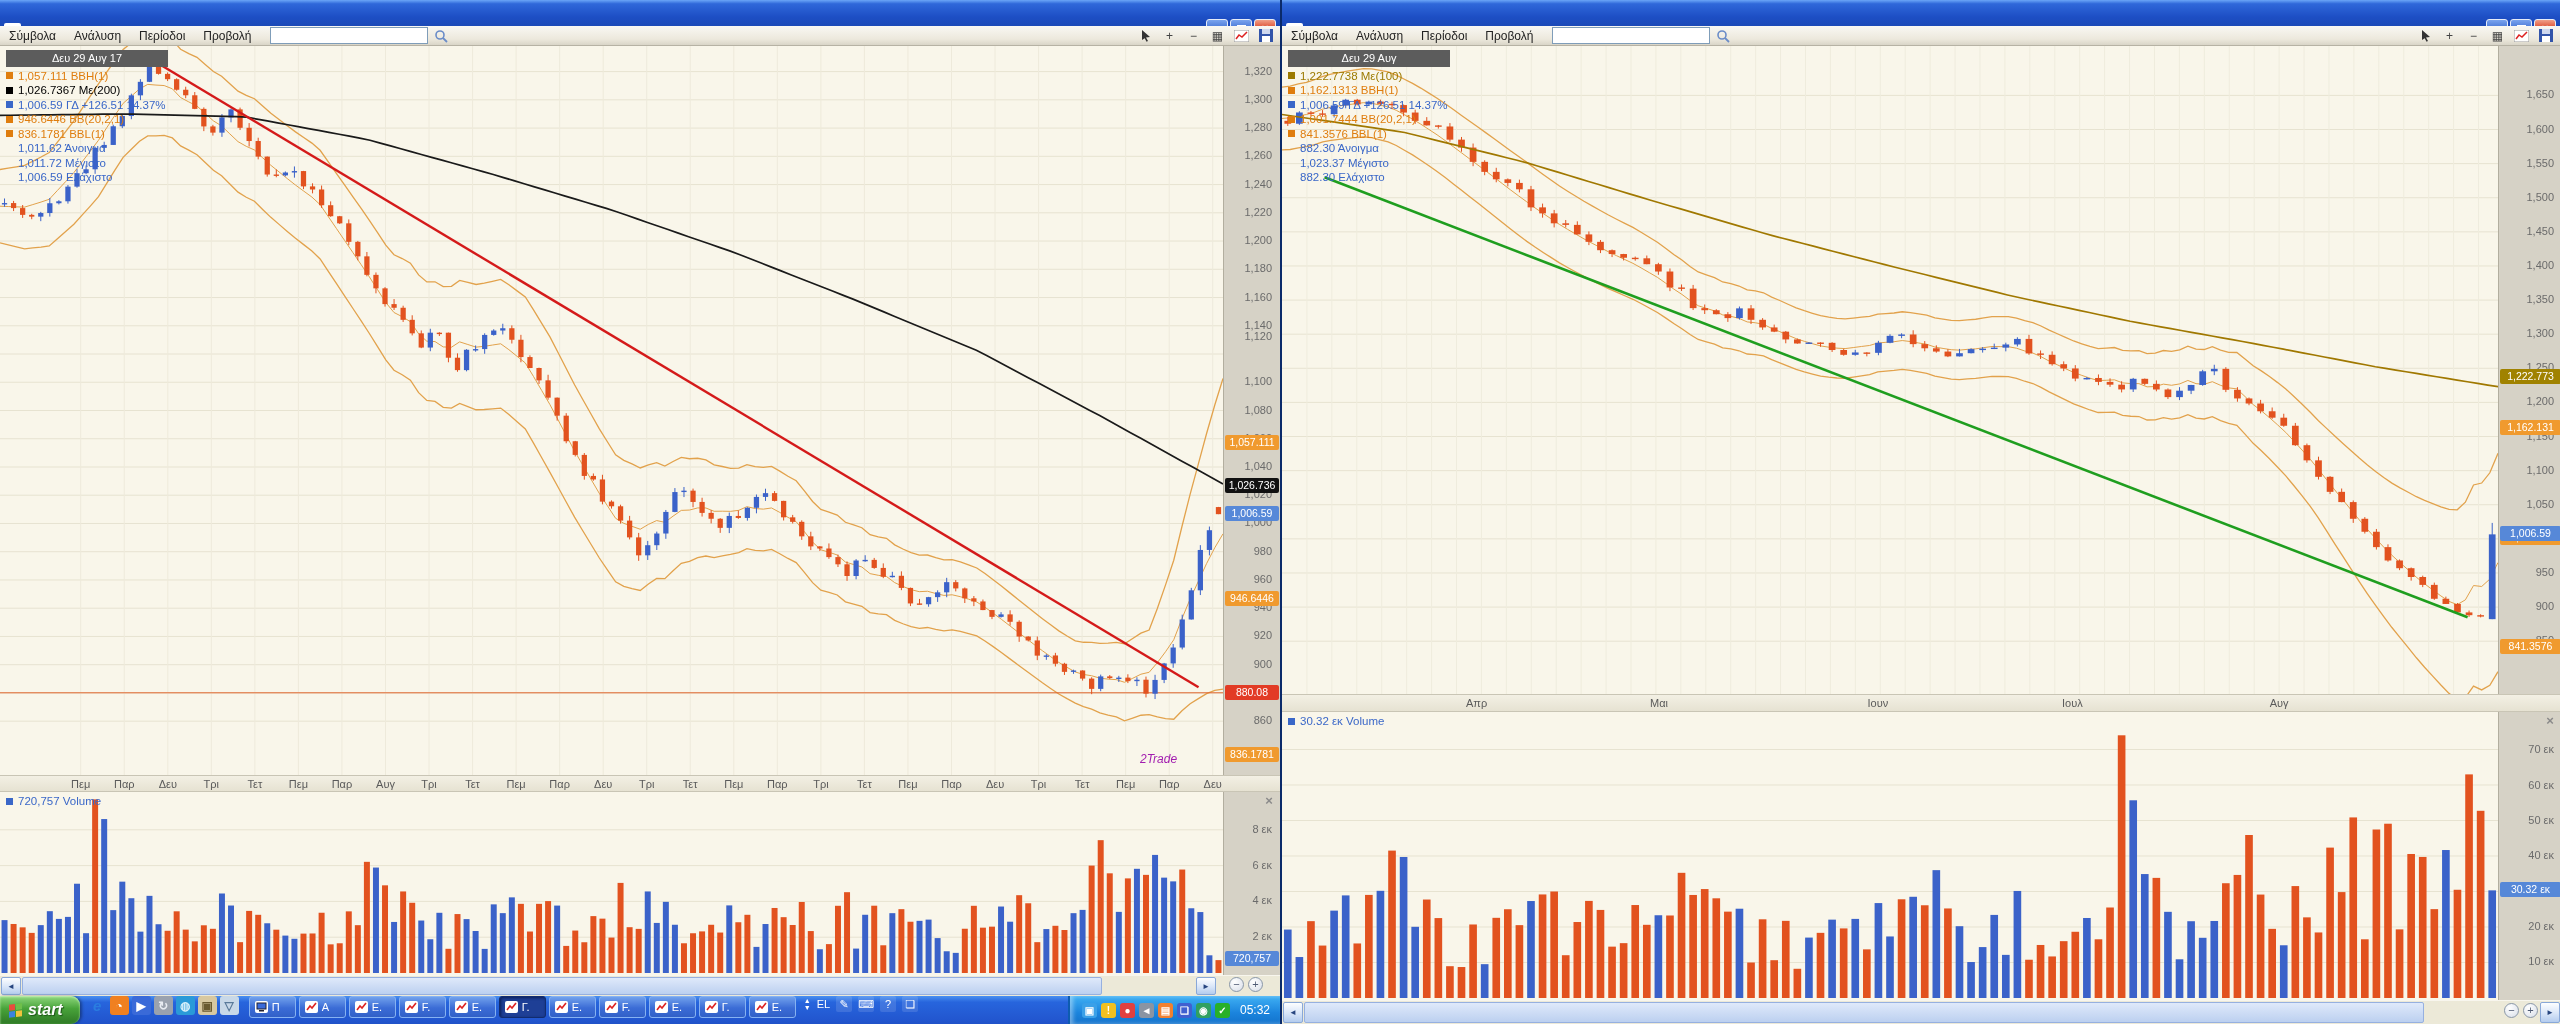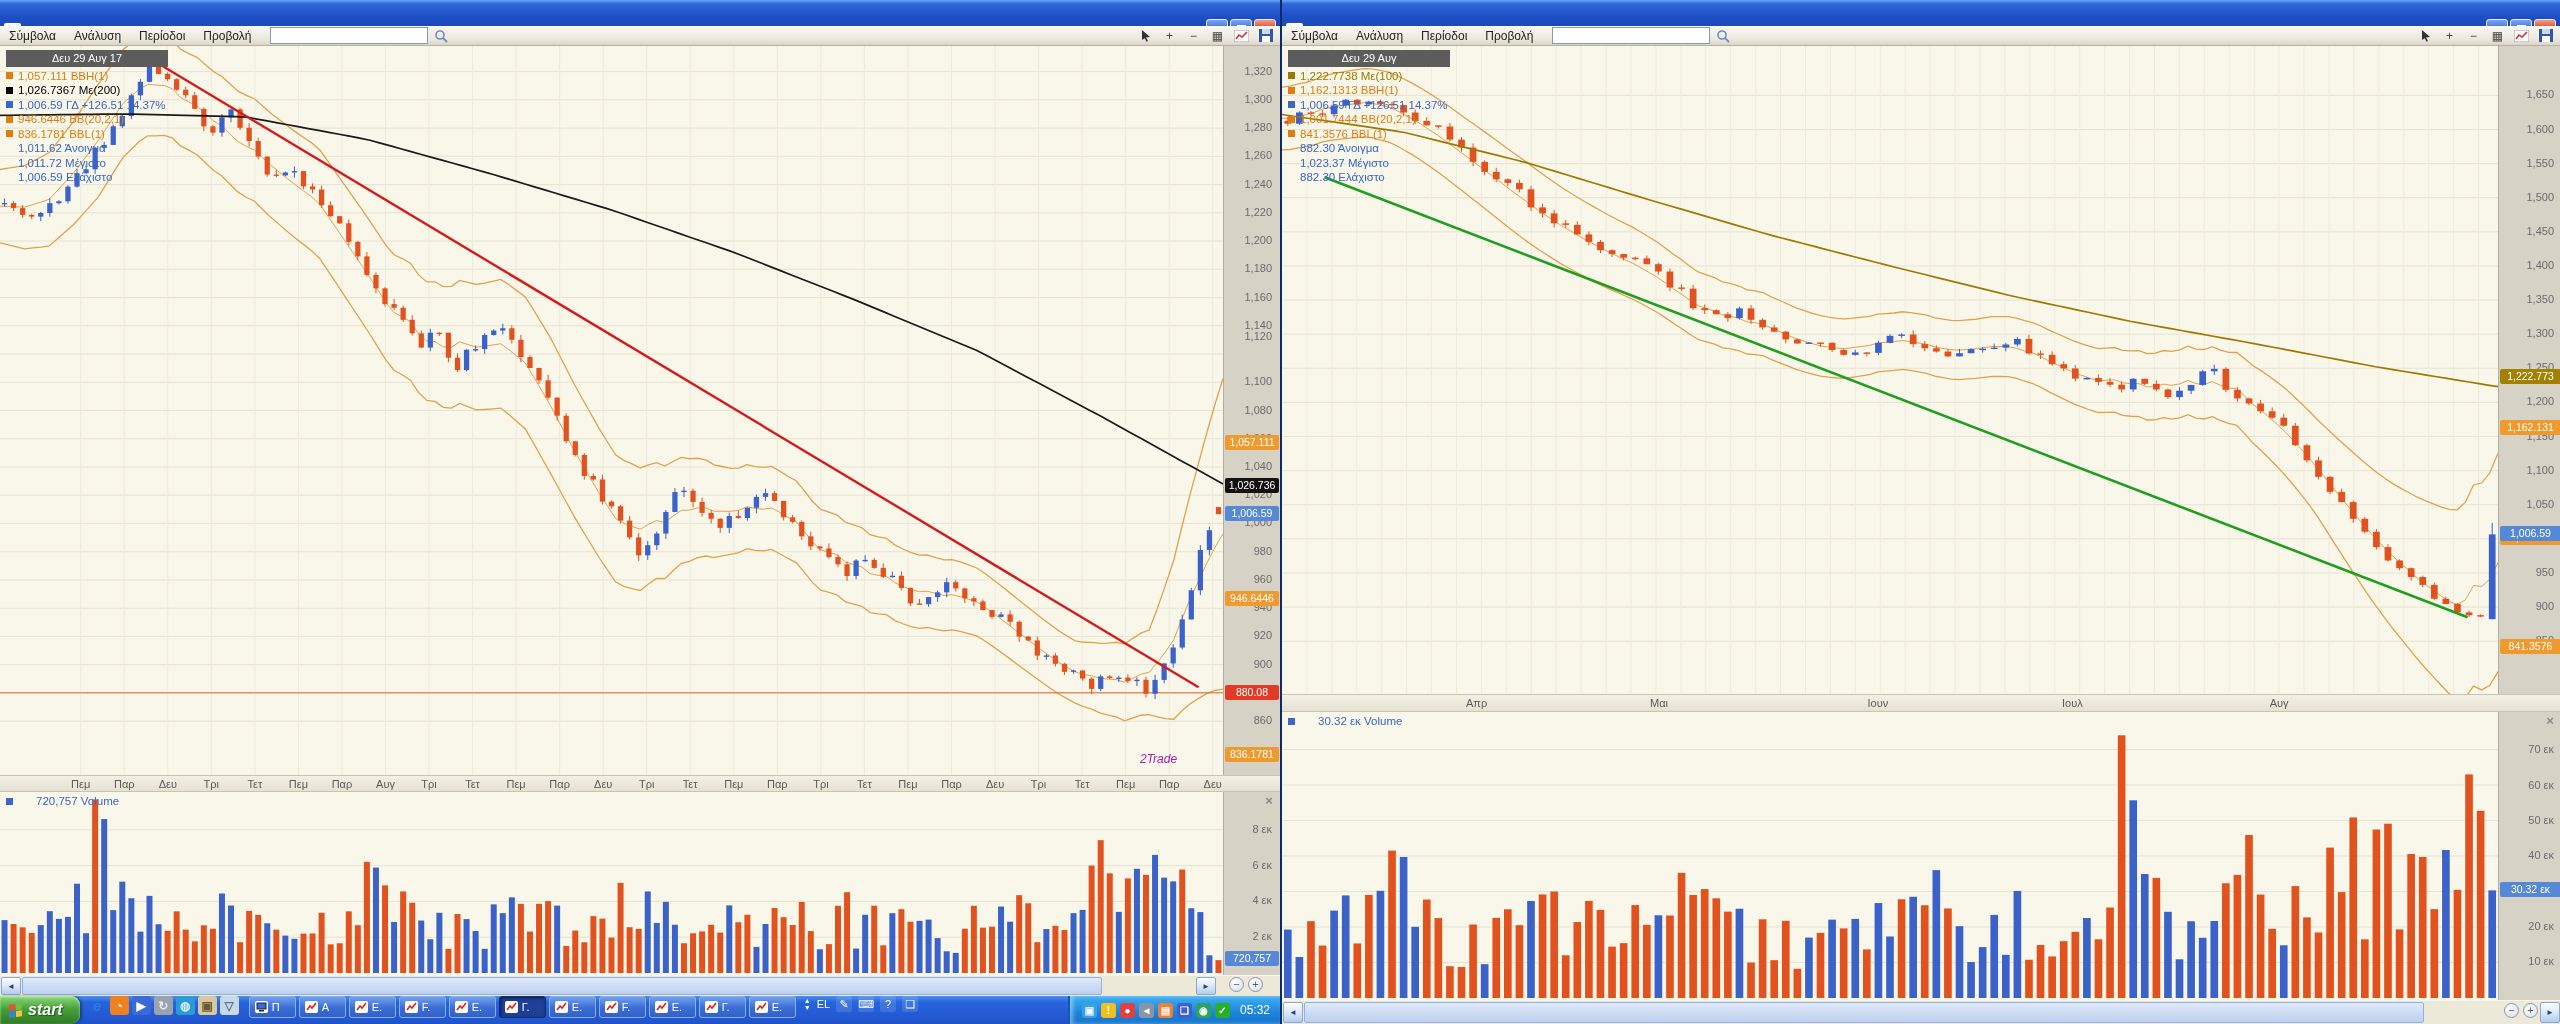--- a/index.html
+++ b/index.html
@@ -32,21 +32,21 @@
   .tick{position:absolute;right:8px;white-space:nowrap;}
   .axis-badge{position:absolute;left:1px;right:1px;height:15px;line-height:15px;text-align:center;color:#fff;font-size:10.5px;border-radius:2px;z-index:3;white-space:nowrap;overflow:hidden;}
   .xstrip{position:absolute;background:linear-gradient(#f3f0e4,#e6e2d2);border-top:1px solid #c9c5b5;border-bottom:1px solid #c9c5b5;box-sizing:border-box;font-size:11px;color:#5a5a5a;}
   .xlab{position:absolute;top:2px;width:36px;margin-left:-18px;text-align:center;white-space:nowrap;}
   
   .legend{position:absolute;z-index:5;font-size:11.5px;line-height:14.5px;}
   .legend-date{background:#5c5c5c;color:#fff;width:162px;text-align:center;padding:1px 0;font-size:11px;margin-bottom:2px;}
   .legend-row{display:flex;align-items:center;gap:5px;white-space:nowrap;}
   .legend-marker{width:7px;height:7px;flex:0 0 auto;}
   .legend-row.nomark{padding-left:12px;}
-  .vol-legend{position:absolute;z-index:5;font-size:11.5px;display:flex;align-items:center;gap:23px;}
+  .vol-legend{position:absolute;z-index:5;font-size:11.5px;display:flex;align-items:center;gap:5px;}
   .pane-close{position:absolute;z-index:6;color:#8a8a8a;font-size:13px;font-weight:bold;width:14px;text-align:center;cursor:default;}
   .watermark{position:absolute;z-index:4;font-size:12px;font-style:italic;color:#a21caf;}
   
   .hscroll{position:absolute;background:#ece9d8;border-top:1px solid #f8f6ee;box-sizing:border-box;}
   .sarrow{position:absolute;top:1px;bottom:1px;width:20px;background:linear-gradient(#fdfeff,#d8e5f8 55%,#b4ccee);border:1px solid #89a8d8;border-radius:2px;
     display:flex;align-items:center;justify-content:center;font-size:8px;color:#27457f;box-sizing:border-box;}
   .sthumb{position:absolute;top:1px;bottom:1px;background:linear-gradient(#dfe9fa,#bcd0f0);border:1px solid #96b0e0;border-radius:2px;box-sizing:border-box;}
   .zoom-btn{position:absolute;z-index:7;width:15px;height:15px;border-radius:50%;border:1px solid #8a97a8;background:radial-gradient(circle at 35% 30%,#ffffff,#d7dde8);
     color:#4f5b74;font-size:11px;line-height:13px;text-align:center;box-sizing:border-box;}
   

